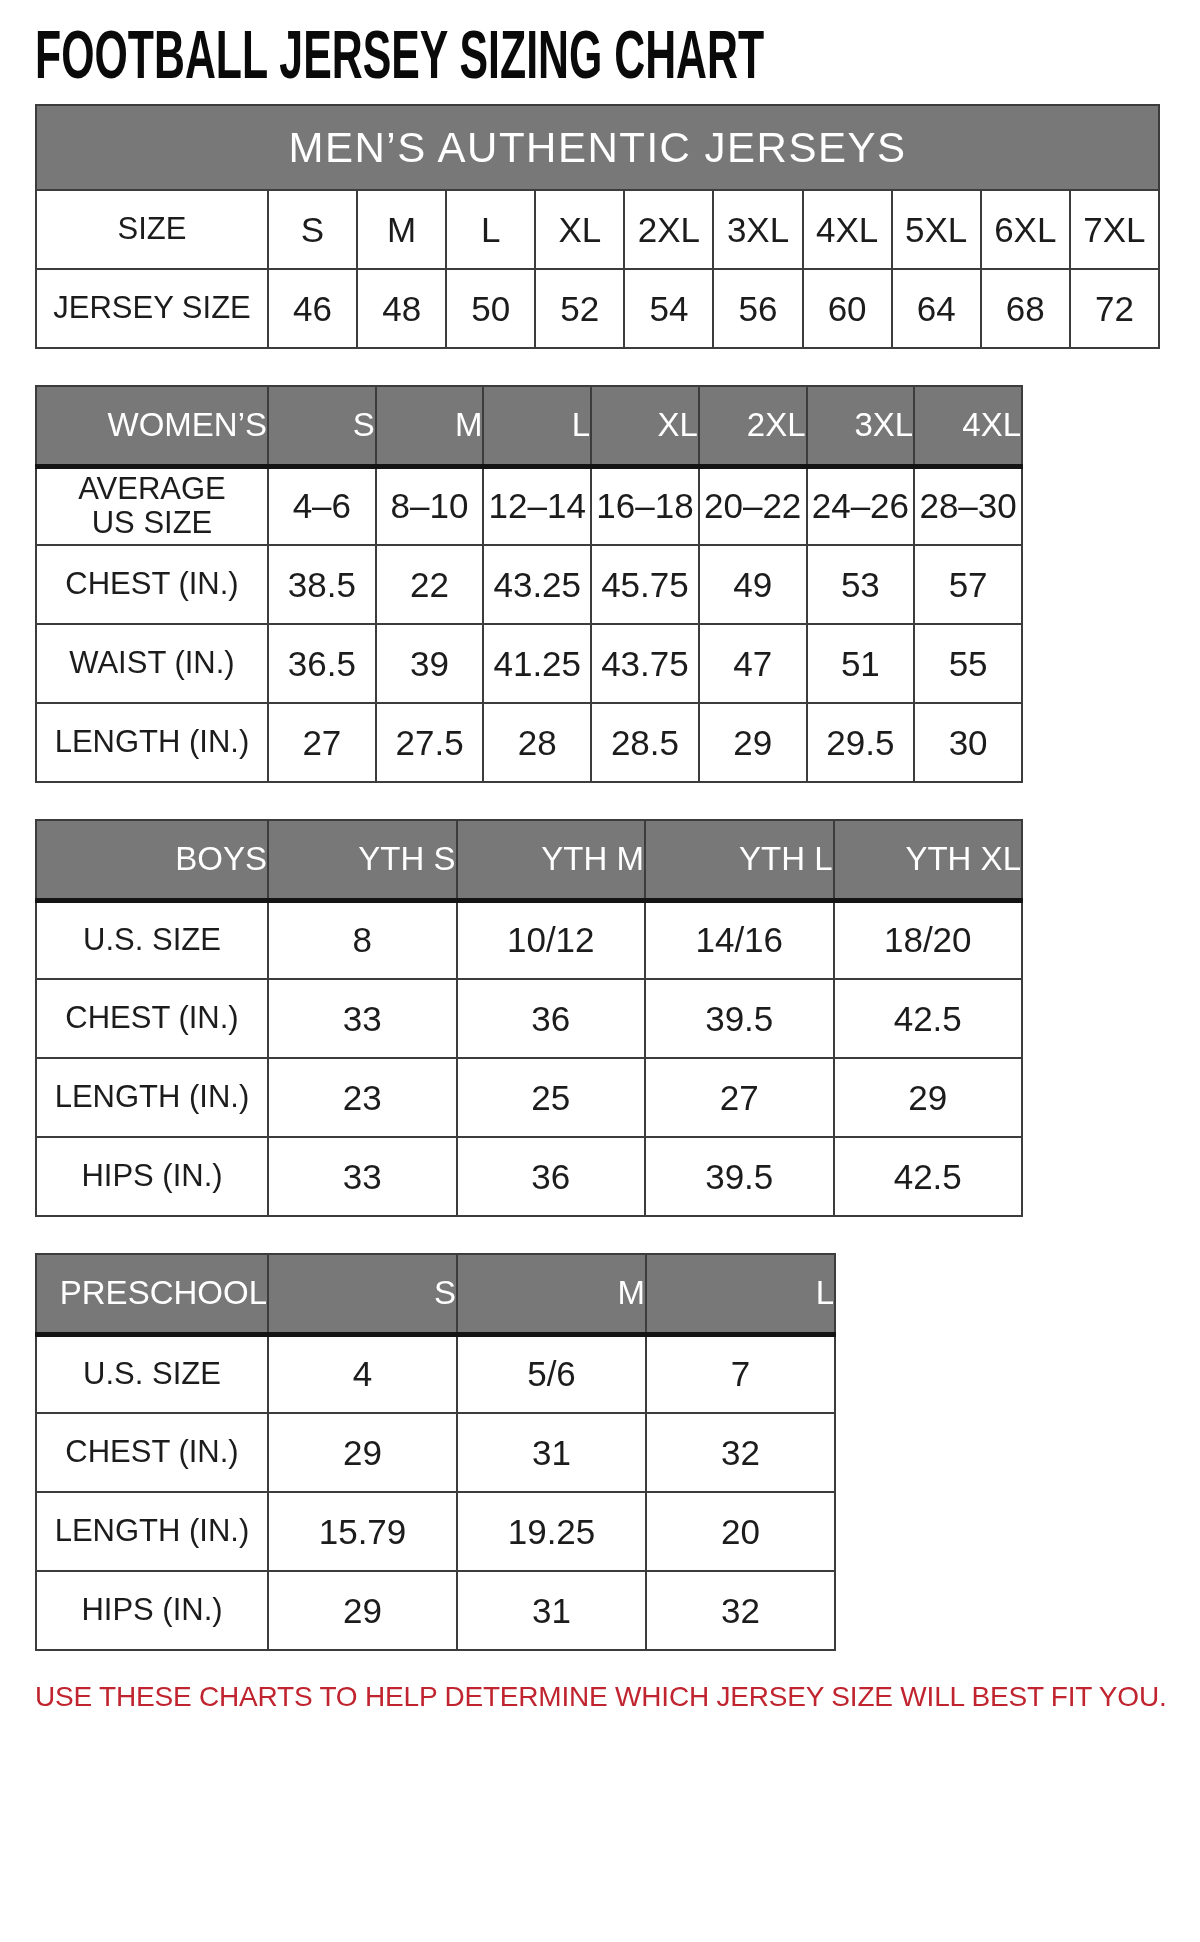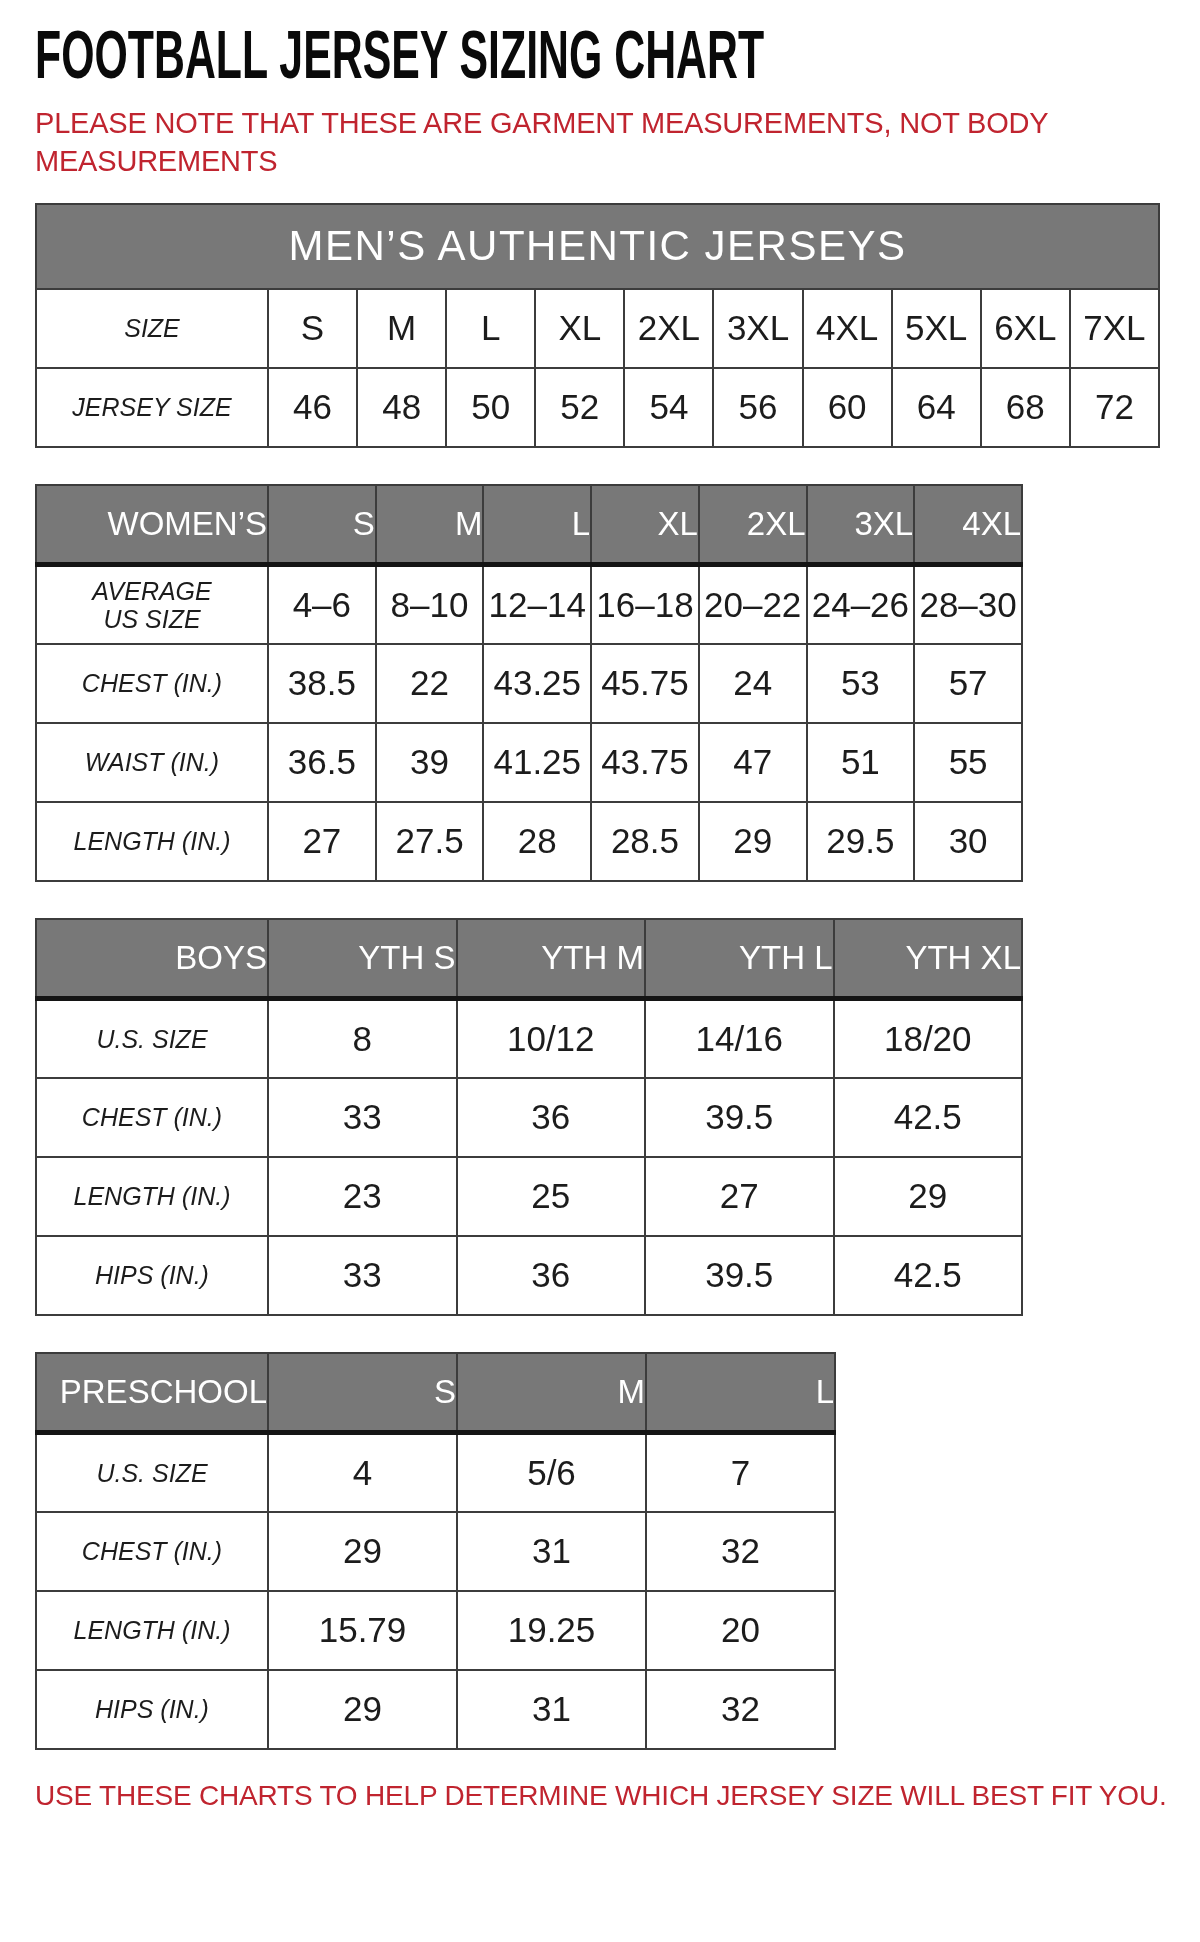--- a/index.html
+++ b/index.html
@@ -67,40 +67,37 @@
     font-size:33px;
     height:80px;
     border-bottom:5px solid #141414;
     text-align:right;
   }
   .size-table td{
     font-size:35px;
     font-weight:400;
   }
   .size-table td.label{
-    font-size:25px;
+    font-size:31px;
     line-height:1.12;
     white-space:pre-line;
-    font-style:italic;
   }
   .footer{
     color:var(--red);
     font-size:28px;
     letter-spacing:-0.2px;
     margin-top:-6px;
     white-space:nowrap;
   }
 </style>
 </head>
 <body>
 
 <div class="page">
   <h1 class="title">FOOTBALL JERSEY SIZING CHART</h1>
-  <p class="note">PLEASE NOTE THAT THESE ARE GARMENT MEASUREMENTS, NOT BODY
-MEASUREMENTS</p>
 
   <div class="tbl-wrap">
       <table class="size-table t-mens">
         <colgroup>
           <col class="c0">
           <col>
           <col>
           <col>
           <col>
           <col>
@@ -176,21 +173,21 @@
             <td>20–22</td>
             <td>24–26</td>
             <td>28–30</td>
           </tr>
           <tr>
             <td class="label">CHEST (IN.)</td>
             <td>38.5</td>
             <td>22</td>
             <td>43.25</td>
             <td>45.75</td>
-            <td>24</td>
+            <td>49</td>
             <td>53</td>
             <td>57</td>
           </tr>
           <tr>
             <td class="label">WAIST (IN.)</td>
             <td>36.5</td>
             <td>39</td>
             <td>41.25</td>
             <td>43.75</td>
             <td>47</td>

